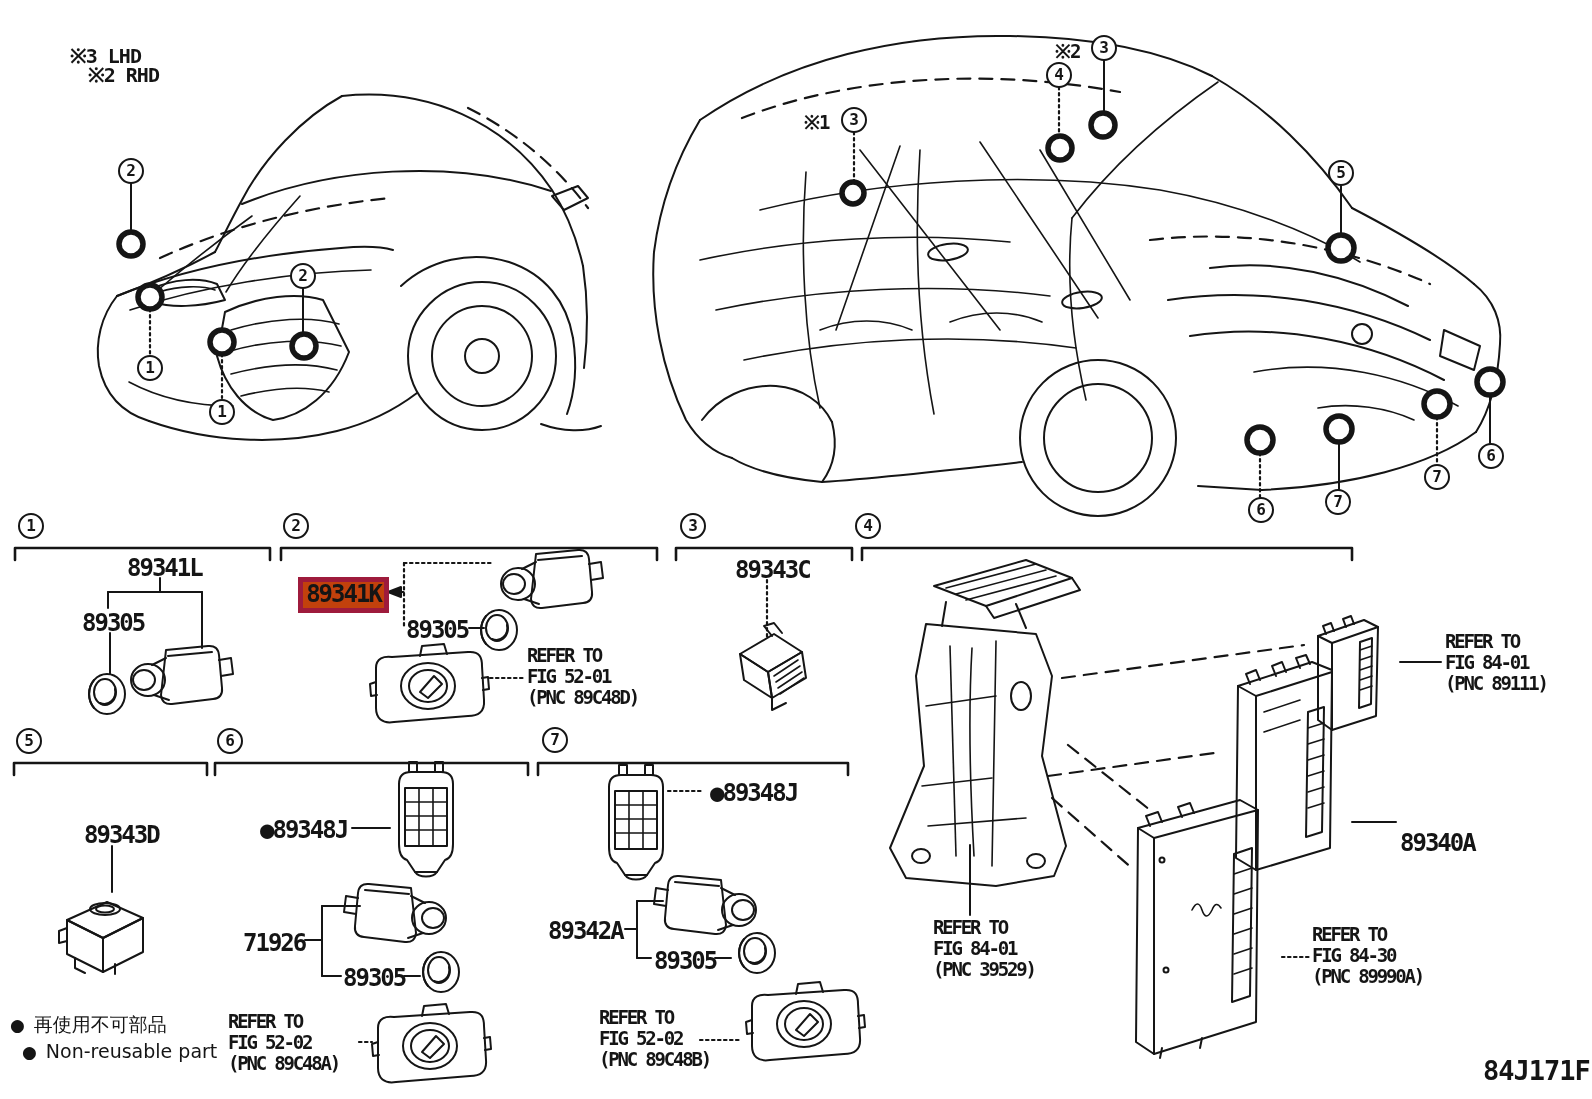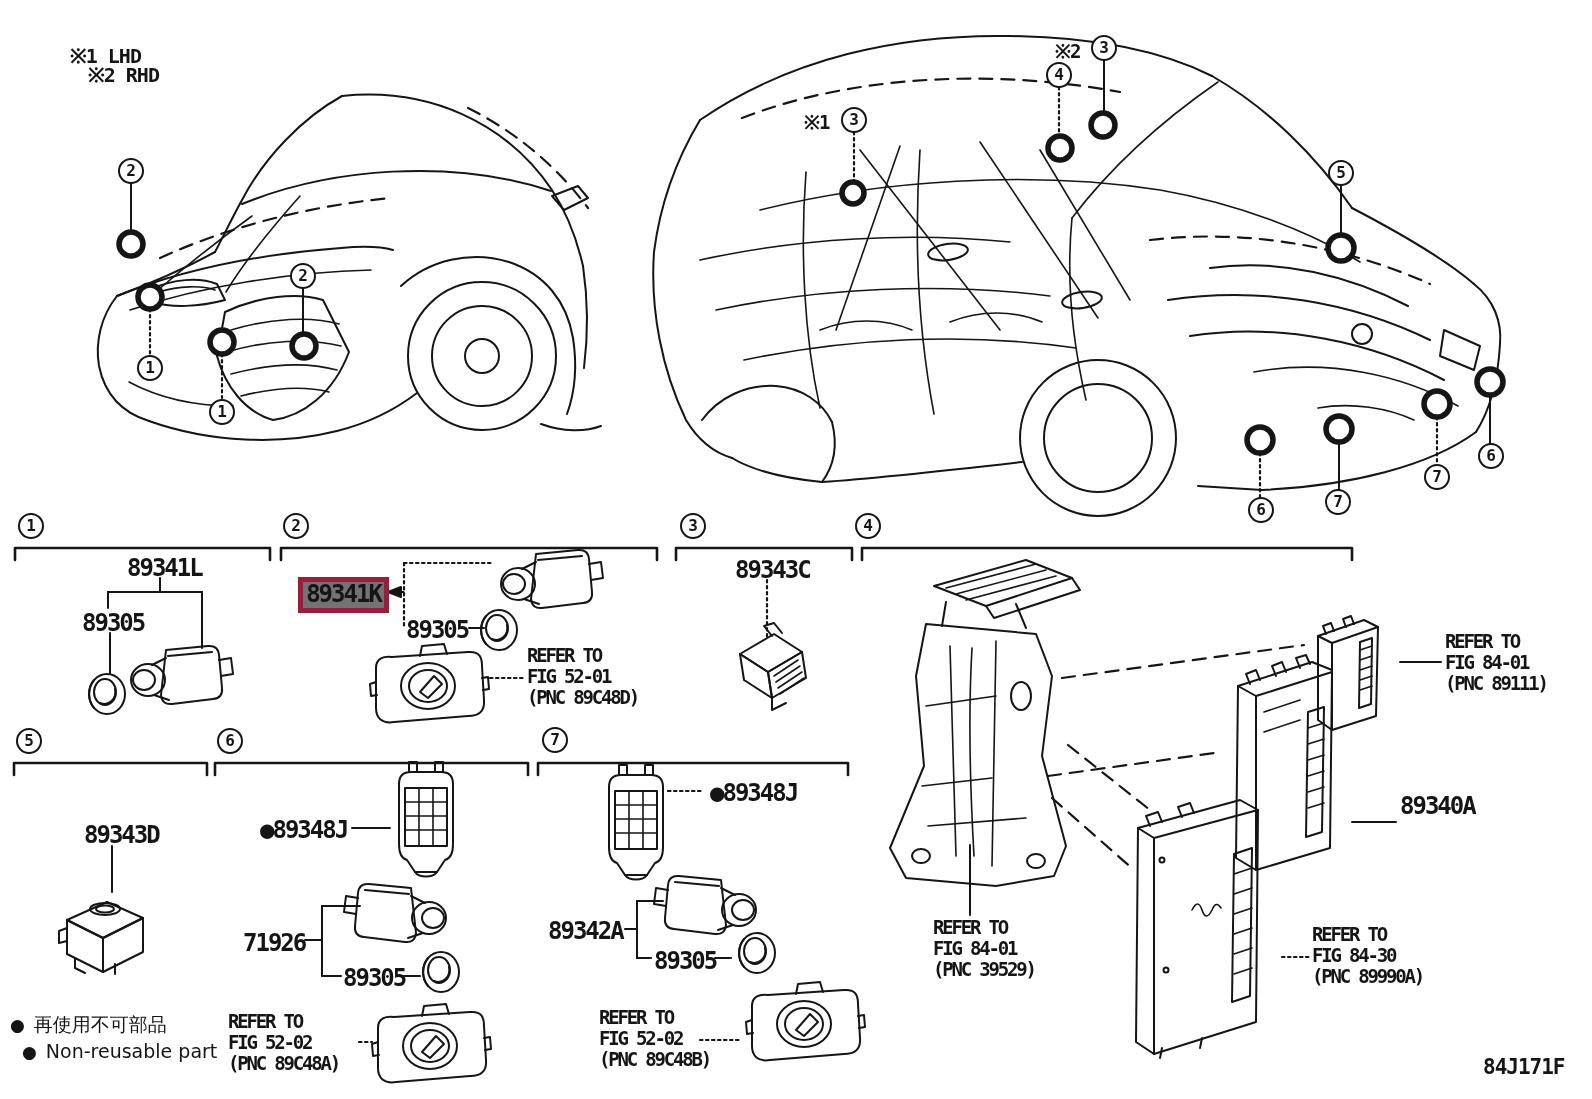--- a/index.html
+++ b/index.html
@@ -14,23 +14,23 @@
   .dash{stroke-dasharray:13 9;stroke-width:2.2;}
   .ring{fill:#fff;stroke:#151515;stroke-width:5.5;}
   .pn{font-weight:bold;font-size:24px;letter-spacing:-2px;white-space:nowrap;}
   .rf{font-weight:bold;font-size:19px;letter-spacing:-2.2px;line-height:21px;white-space:nowrap;}
   .co{width:26px;height:26px;border:2px solid #151515;border-radius:50%;background:#fff;
       box-sizing:border-box;font-weight:bold;font-size:16px;line-height:21px;text-align:center;}
   .note{font-weight:bold;font-size:20px;letter-spacing:-1px;white-space:nowrap;}
   .star{font-weight:bold;font-size:19px;letter-spacing:-1px;white-space:nowrap;}
   .legend-row{font-family:"DejaVu Sans",sans-serif;font-size:19px;white-space:nowrap;}
   .legend-row .b{margin-right:9px;font-size:17px;}
-  .code{font-weight:bold;font-size:21px;letter-spacing:-1px;}
+  .code{font-weight:bold;font-size:27px;letter-spacing:-1px;}
   .hl-box{width:91px;height:36px;border:5px solid #9e1b3c;box-sizing:border-box;
-          text-align:center;line-height:25px;background:#737373;}
+          text-align:center;line-height:25px;background:#c2410c;}
 </style>
 </head>
 <body>
 
 <div class="page">
 
 <svg class="art" width="1592" height="1099" viewBox="0 0 1592 1099">
   <defs>
     <g id="sensor">
       <path d="M44,10 L86,6 Q96,5 97,15 L100,48 Q101,58 91,59 L50,64 Q40,65 39,55 Z"></path>
@@ -346,21 +346,21 @@
     <path d="M715,958 H731"></path>
     <g transform="translate(765,870) scale(-1,1)">
           <use href="#sensor"></use>
         </g>
     <use href="#grommet" x="757" y="953"></use>
     <path class="dot" d="M700,1040 H742"></path>
     <use href="#bezel" x="744" y="986"></use>
   </g>
 </svg>
 
-<div class="note abs" style="left:70px;top:42px">※1 LHD</div>
+<div class="note abs" style="left:70px;top:42px">※3 LHD</div>
 <div class="note abs" style="left:88px;top:61px">※2 RHD</div>
 <div class="star abs" style="left:804px;top:109px">※1</div>
 <div class="star abs" style="left:1055px;top:38px">※2</div>
 
 <div class="co abs" style="left:118px;top:158px">2</div>
 <div class="co abs" style="left:137px;top:355px">1</div>
 <div class="co abs" style="left:290px;top:263px">2</div>
 <div class="co abs" style="left:209px;top:399px">1</div>
 <div class="co abs" style="left:841px;top:107px">3</div>
 <div class="co abs" style="left:1046px;top:62px">4</div>
@@ -395,21 +395,21 @@
 <div class="rf abs" style="left:933px;top:917px">
   <div>REFER TO</div>
   <div>FIG 84-01</div>
   <div>(PNC 39529)</div>
 </div>
 <div class="rf abs" style="left:1445px;top:631px">
   <div>REFER TO</div>
   <div>FIG 84-01</div>
   <div>(PNC 89111)</div>
 </div>
-<div class="pn abs" style="left:1400px;top:792px">89340A</div>
+<div class="pn abs" style="left:1400px;top:829px">89340A</div>
 <div class="rf abs" style="left:1312px;top:924px">
   <div>REFER TO</div>
   <div>FIG 84-30</div>
   <div>(PNC 89990A)</div>
 </div>
 
 <div class="pn abs" style="left:84px;top:821px">89343D</div>
 
 <div class="pn abs" style="left:260px;top:816px"><span>●</span><span>89348J</span></div>
 <div class="pn abs" style="left:243px;top:929px">71926</div>

